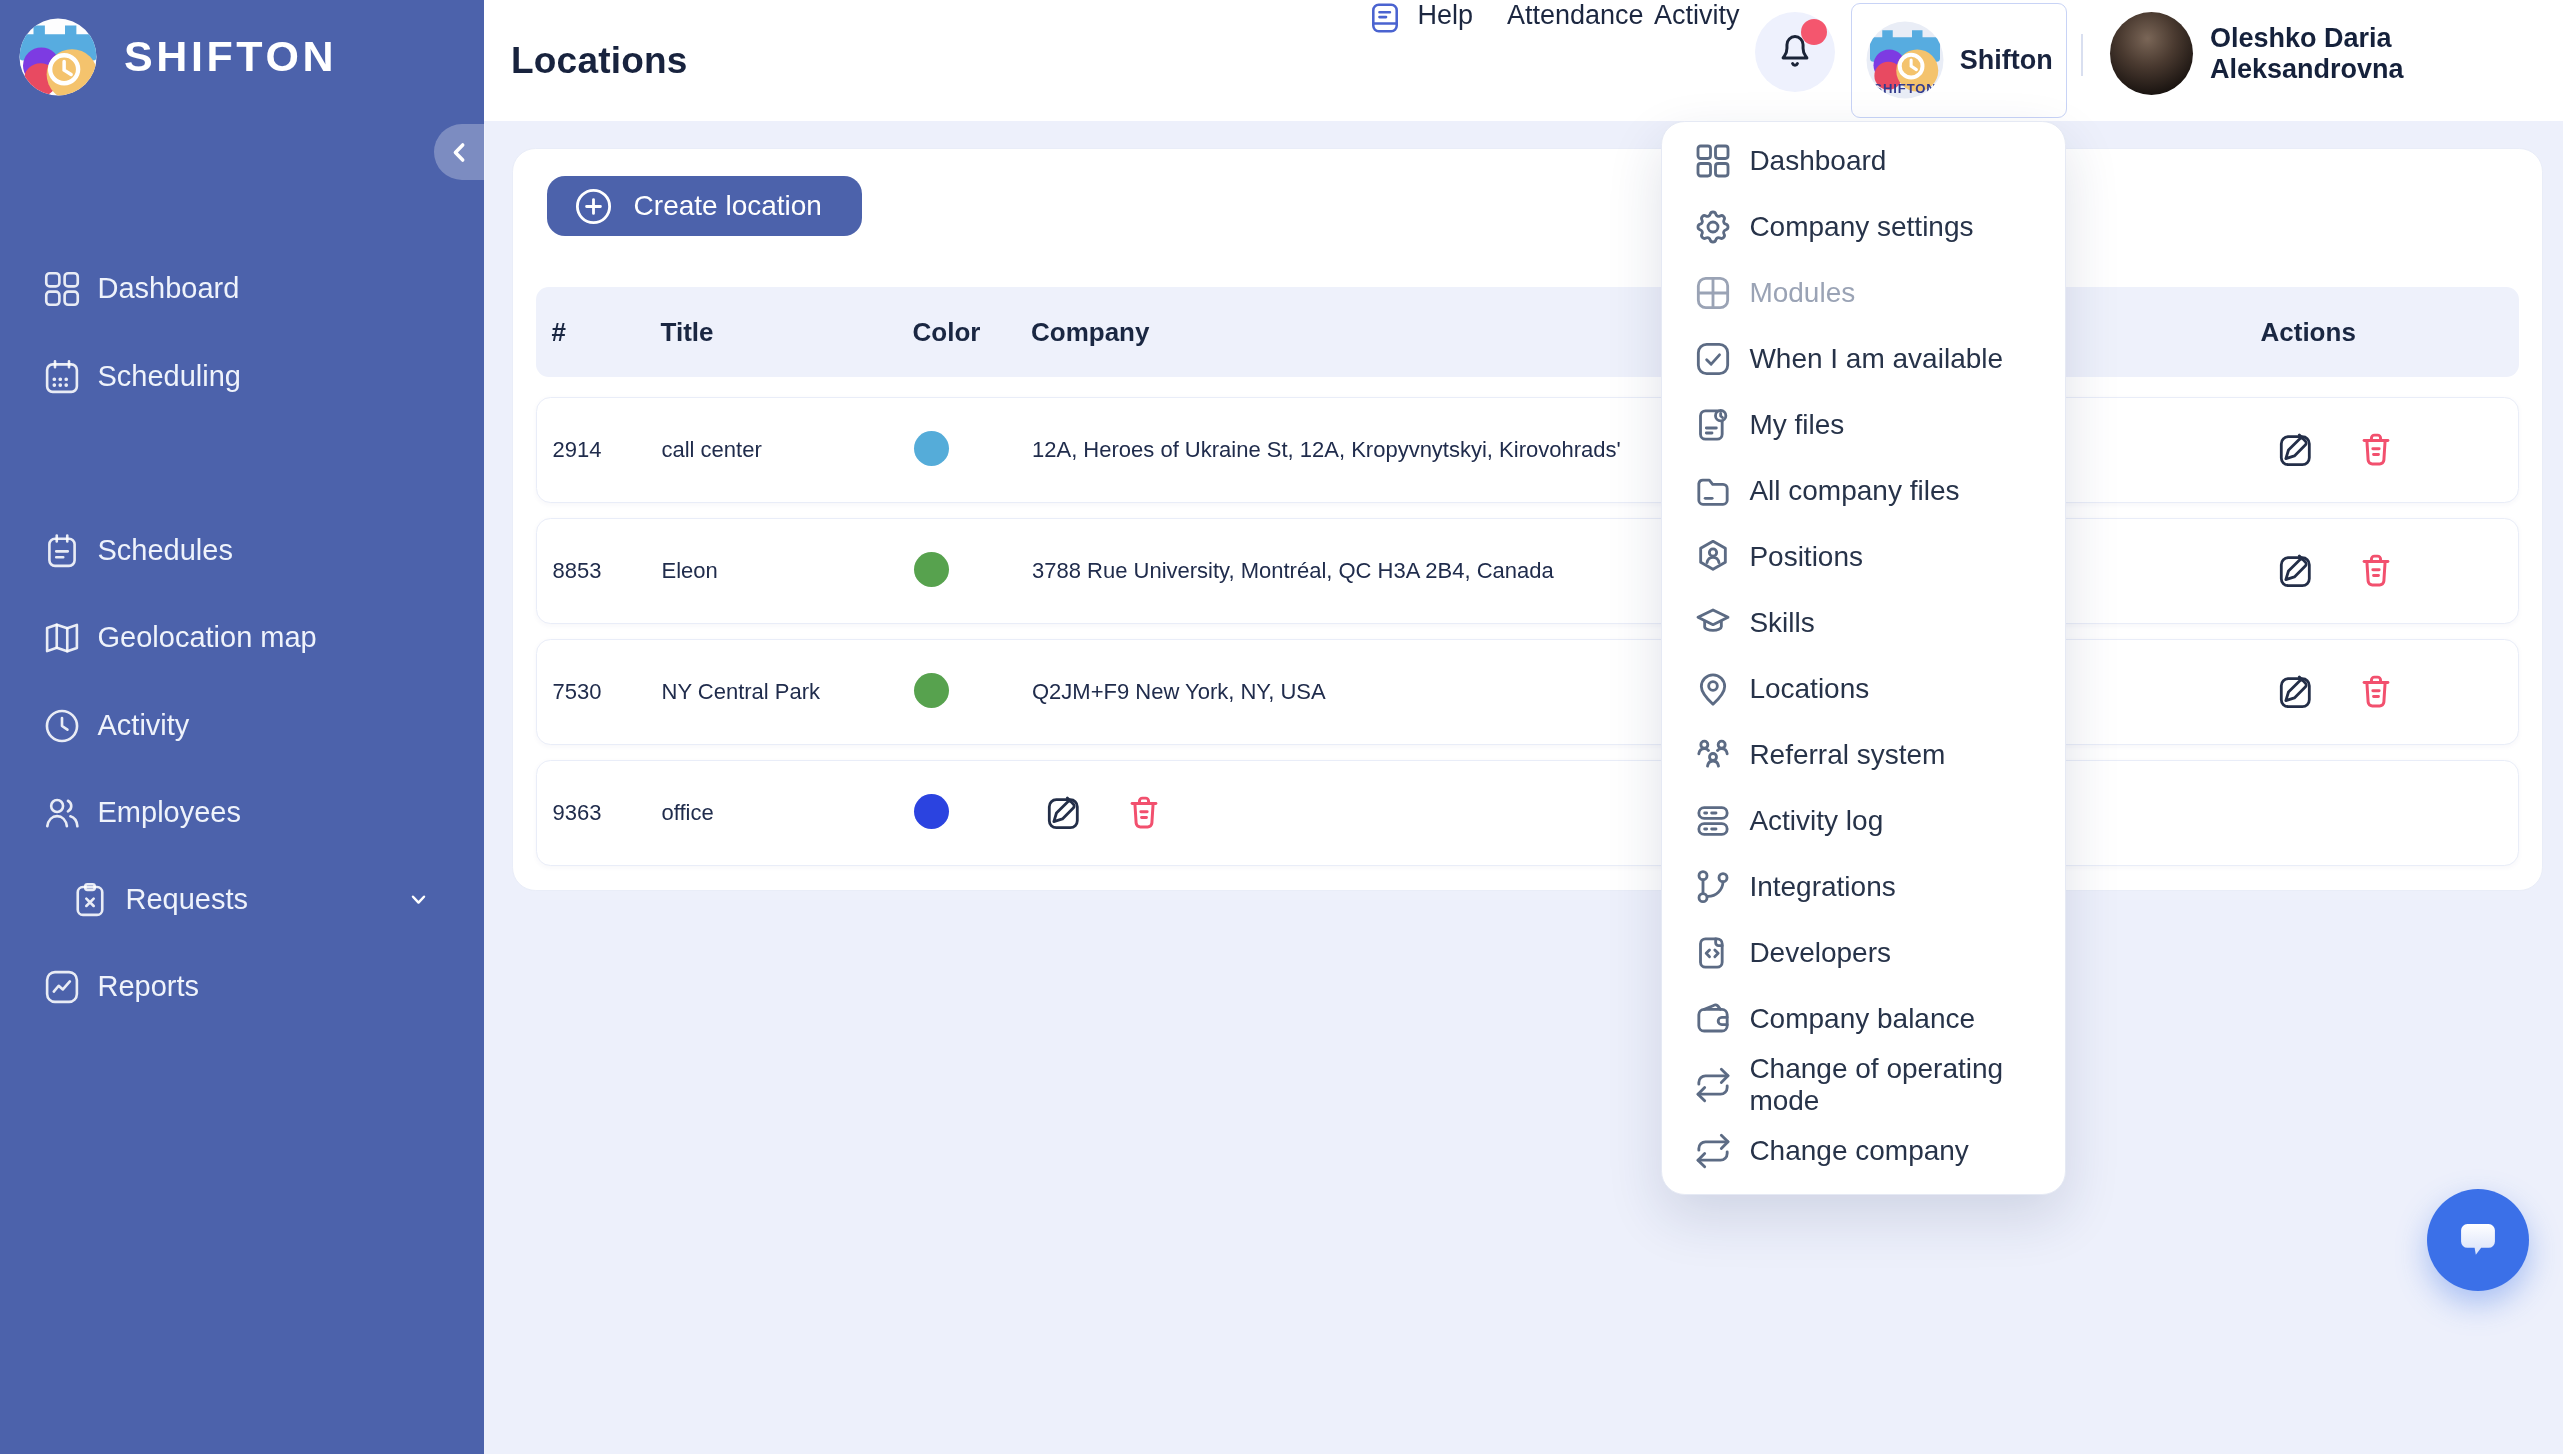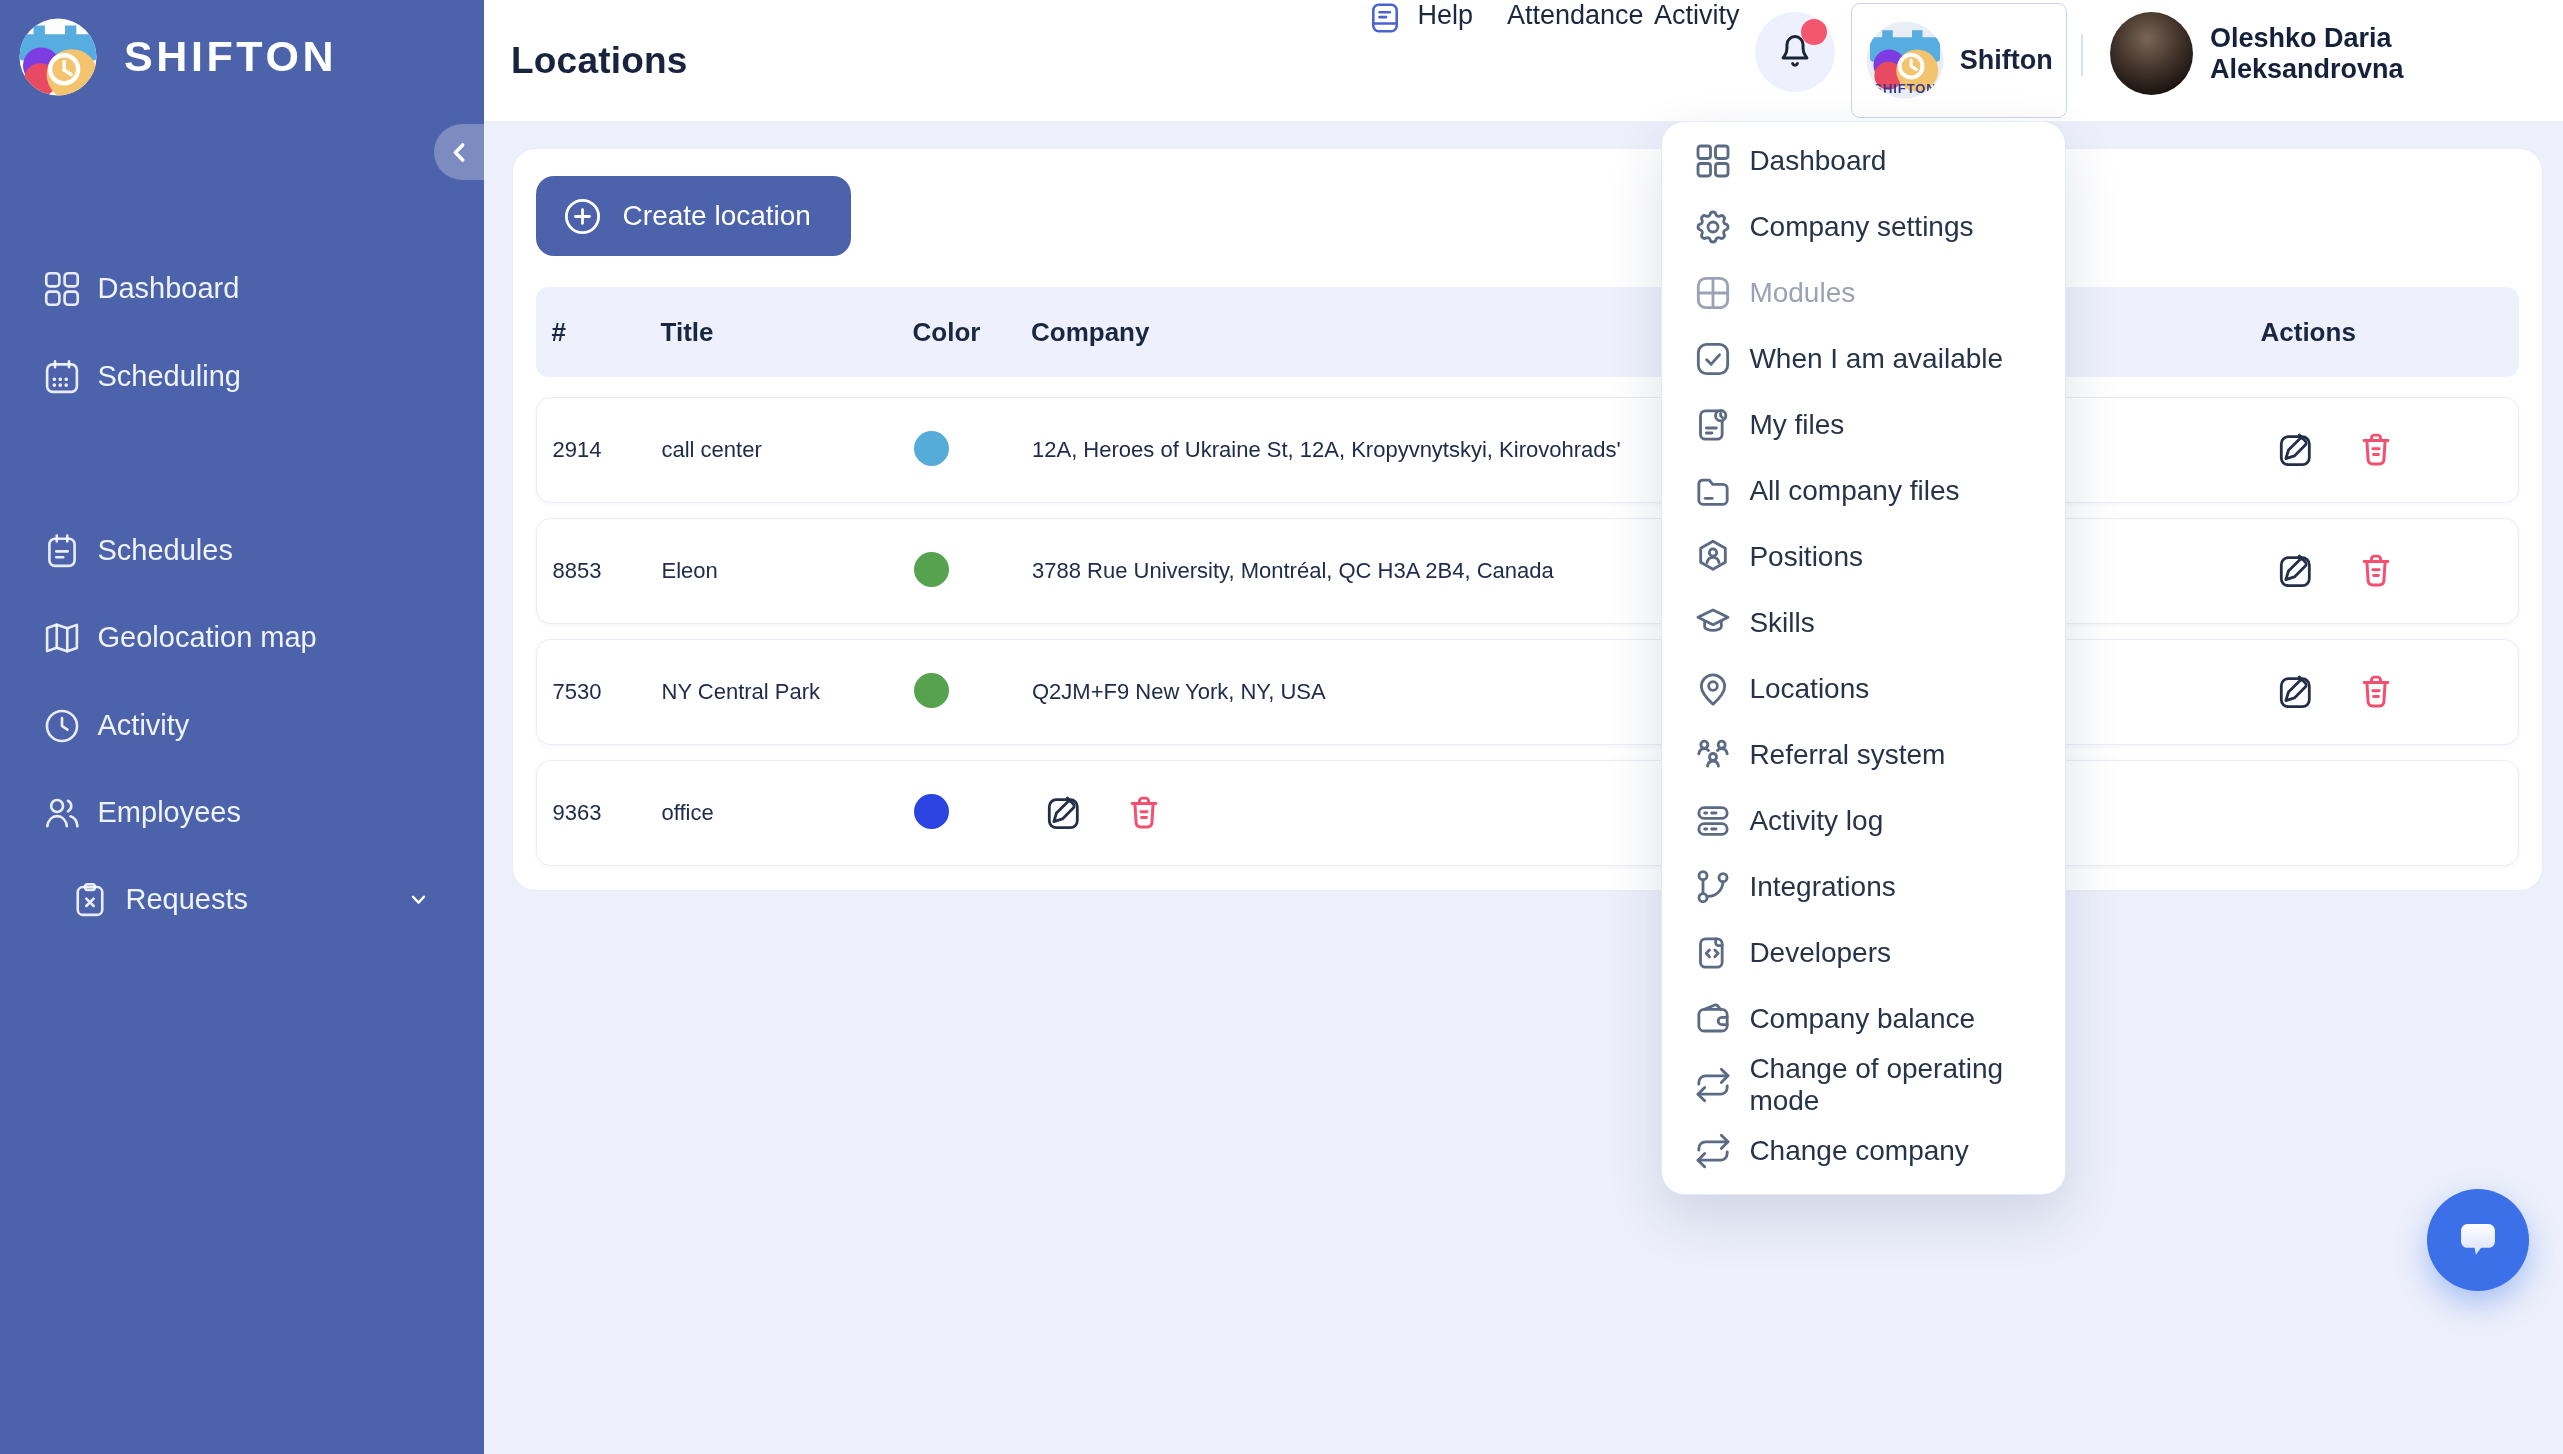--- a/index.html
+++ b/index.html
@@ -26,21 +26,21 @@
   .brand{left:16.4px;top:14.5px;display:flex;align-items:center;gap:23.6px;}
   .brand-name{font-size:43px;font-weight:700;color:#FFFFFF;letter-spacing:3.6px;}
   .collapse-btn{left:434px;top:124px;width:51px;height:56px;border-radius:28px 0 0 28px;background:rgba(255,255,255,.27);display:flex;align-items:center;justify-content:center;cursor:pointer;}
   .nav-item{left:0;width:484px;height:87px;display:flex;align-items:center;padding-left:41px;box-sizing:border-box;color:#EFF3FB;font-size:29px;font-weight:500;cursor:pointer;}
   .nav-item .nicon{width:42px;height:42px;margin-right:14.5px;color:rgba(255,255,255,.88);}
   .nav-item.sub{padding-left:69px;}
   .nav-chevron{margin-left:auto;margin-right:49px;color:#fff;}
 
   
   .card{left:512px;top:148px;width:2031px;height:743px;background:#fff;border:1.8px solid #E9EDF8;border-radius:23.6px;box-sizing:border-box;}
-  .create-btn{left:536px;top:176px;height:80px;display:inline-flex;align-items:center;gap:18px;padding:0 40px 0 23.6px;background:#4C62AB;border:none;border-radius:18px;color:#fff;font-size:28px;font-weight:500;font-family:inherit;cursor:pointer;}
+  .create-btn{left:547px;top:176px;height:60px;display:inline-flex;align-items:center;gap:18px;padding:0 40px 0 23.6px;background:#4C62AB;border:none;border-radius:18px;color:#fff;font-size:28px;font-weight:500;font-family:inherit;cursor:pointer;}
   .thead{left:536px;top:287px;width:1983px;height:90px;background:#EEF1FB;border-radius:12.7px;}
   .trow-grid{display:grid;grid-template-columns:109px 254px 114px 1232px 274px;align-items:center;height:100%;}
   .hcell{font-size:26px;font-weight:600;color:#1A2742;}
   .c1{padding-left:15.5px;} .c2{padding-left:15.5px;} .c3{padding-left:13.6px;} .c4{padding-left:18px;} .c5{padding-left:15.5px;}
   .data-row{left:536px;width:1983px;height:106px;background:#fff;border:1.8px solid #E9EDF8;border-radius:14.5px;box-sizing:border-box;box-shadow:0 1.8px 5.5px rgba(40,60,120,.04);}
   .dcell{font-size:22px;font-weight:400;color:#202C4C;white-space:nowrap;overflow:hidden;}
   .dot{width:35px;height:35px;border-radius:50%;display:inline-block;}
   .actions-cell{display:flex;align-items:center;gap:38px;padding-left:29px;}
   .icon-btn{width:42px;height:42px;background:none;border:none;padding:0;cursor:pointer;}
   .edit-color{color:#232E48;} .trash-color{color:#F2506E;}
@@ -225,20 +225,29 @@
         </svg>
       </span>
       <span>Requests</span>
       <span class="nav-chevron">
         <svg width="33" height="33" viewBox="0 0 24 24" fill="none" stroke="currentColor" stroke-width="1.8" stroke-linecap="round" stroke-linejoin="round">
             <path d="M8 10l4 4.2 4-4.2"></path>
           </svg>
       </span>
     </div>
 
+    <div class="abs nav-item" style="top:943px;">
+      <span class="nicon">
+        <svg width="42" height="42" viewBox="0 0 24 24" fill="none" stroke="currentColor" stroke-width="1.5" stroke-linecap="round" stroke-linejoin="round">
+          <rect x="3.5" y="3.5" width="17" height="17" rx="4.5"></rect>
+            <path d="M7.3 14.6l2.8-3.3 2.4 2.1 4-4.6"></path>
+        </svg>
+      </span>
+      <span>Reports</span>
+    </div>
   </div>
 
   <div class="abs card"></div>
 
   <button class="abs create-btn">
     <span>
       <svg width="45" height="45" viewBox="0 0 24 24" fill="none" stroke="#fff" stroke-width="1.5" stroke-linecap="round">
         <circle cx="12" cy="12" r="8.6"></circle>
           <path d="M12 8.3v7.4M8.3 12h7.4"></path>
       </svg>

